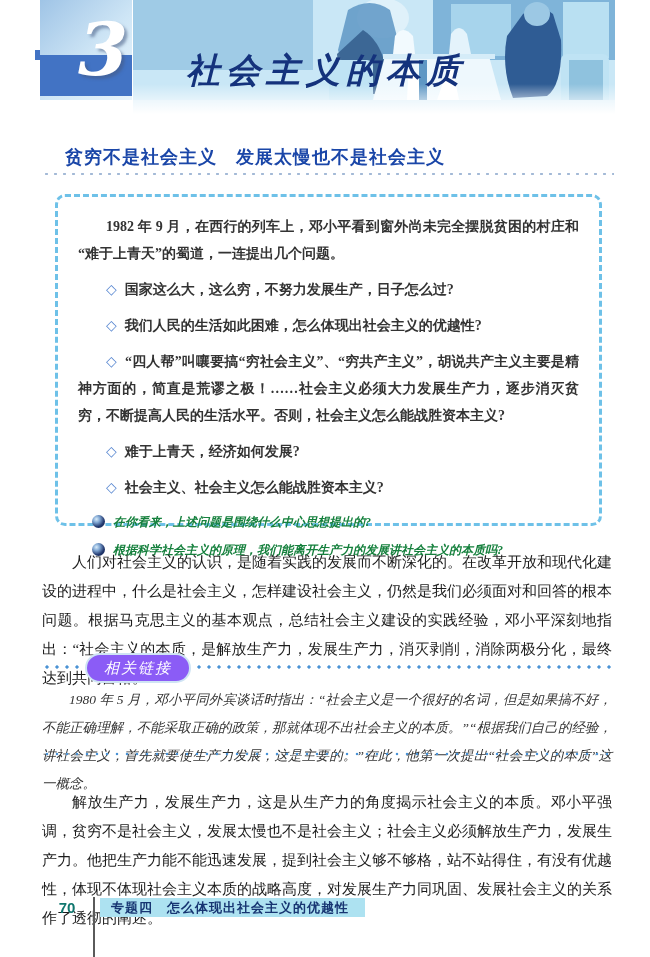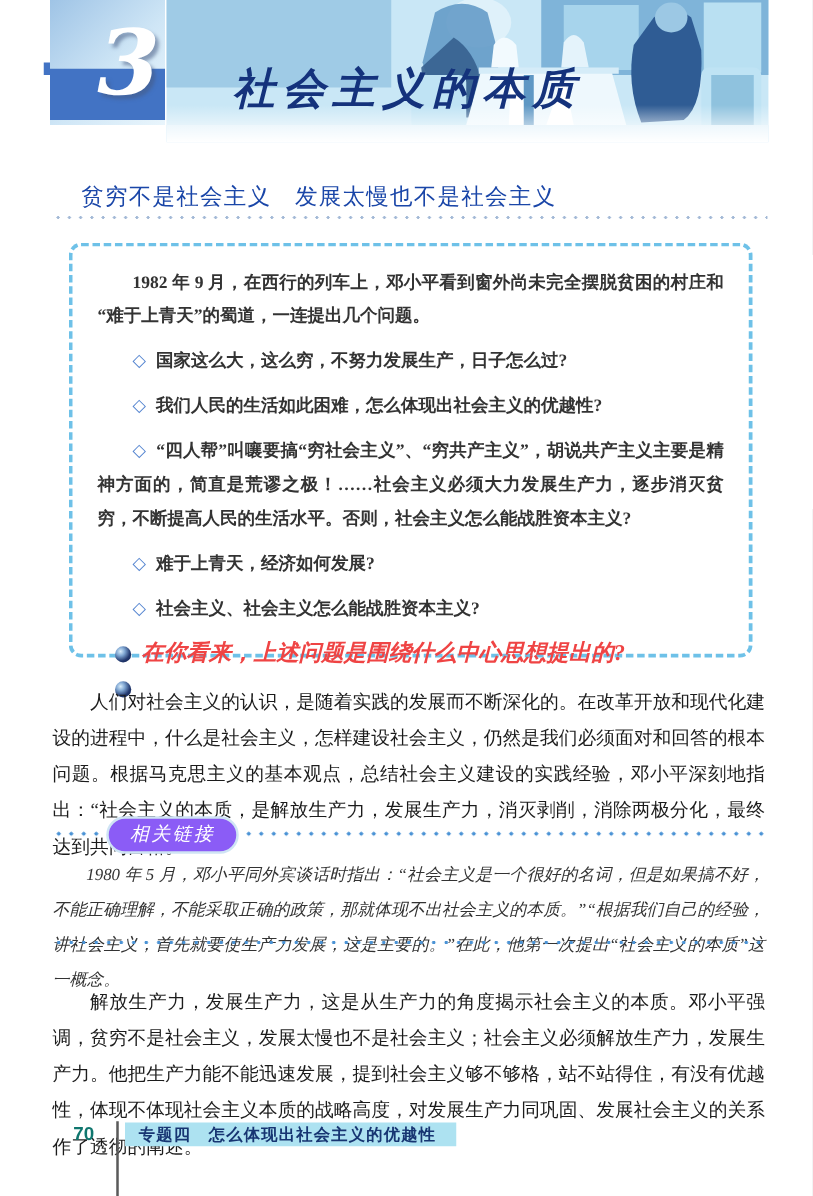--- a/index.html
+++ b/index.html
@@ -27,39 +27,39 @@
   }
   .chapter-title{
     position:absolute;left:186px;top:48px;margin:0;z-index:3;
     font-size:34px;font-weight:bold;font-style:italic;
     letter-spacing:6px;color:#14327c;
   }
   
   .sec-heading{
     margin:0;position:absolute;left:65px;top:145px;
     font-family:"Liberation Sans","DejaVu Sans",sans-serif;
-    font-size:18px;font-weight:normal;color:#1a46a8;letter-spacing:1px;
+    font-size:18px;font-weight:bold;color:#1a46a8;letter-spacing:1px;
   }
   .dotline{position:absolute;height:4px;background-repeat:repeat-x;}
   .dots-faint{
     left:42px;top:172px;width:572px;
     background-image:radial-gradient(circle,#a3b9d6 1.1px,rgba(0,0,0,0) 1.3px);
     background-size:9px 4px;
   }
   
   .activity-box{
     position:absolute;left:55px;top:194px;width:547px;height:332px;
     box-sizing:border-box;border:3px dashed #6ec1e8;border-radius:10px;
     padding:16px 20px 10px 20px;
     font-size:14px;line-height:27px;color:#333;
   }
   .activity-box p{margin:0 0 9px 0;text-align:justify;text-indent:2em;font-weight:bold;}
   .dia{color:#5585d0;font-size:14px;margin-right:8px;}
   .question{text-indent:0 !important;padding-left:14px;
-    font-style:italic;font-size:18px;line-height:25px;color:#ef4444;
+    font-style:italic;font-size:12px;line-height:25px;color:#15803d;
     margin:0 0 3px 0 !important;text-align:left !important;}
   .ball{display:inline-block;width:13px;height:13px;border-radius:50%;
     margin-right:8px;vertical-align:-2px;
     background:radial-gradient(circle at 34% 32%,#d8ecfa 0%,#7fa6d2 28%,#23396f 62%,#0c1c44 100%);}
   
   .body-para{
     position:absolute;left:42px;width:570px;margin:0;
     font-size:15px;line-height:29px;text-align:justify;text-indent:2em;color:#1c1c1c;
   }
   .para-1{top:548px;}
@@ -156,21 +156,21 @@
   <div class="dotline dots-faint"></div>
 
   <section class="activity-box">
     <p>1982 年 9 月，在西行的列车上，邓小平看到窗外尚未完全摆脱贫困的村庄和“难于上青天”的蜀道，一连提出几个问题。</p>
     <p><span class="dia">◇</span><span>国家这么大，这么穷，不努力发展生产，日子怎么过?</span></p>
     <p><span class="dia">◇</span><span>我们人民的生活如此困难，怎么体现出社会主义的优越性?</span></p>
     <p><span class="dia">◇</span><span>“四人帮”叫嚷要搞“穷社会主义”、“穷共产主义”，胡说共产主义主要是精神方面的，简直是荒谬之极！……社会主义必须大力发展生产力，逐步消灭贫穷，不断提高人民的生活水平。否则，社会主义怎么能战胜资本主义?</span></p>
     <p><span class="dia">◇</span><span>难于上青天，经济如何发展?</span></p>
     <p><span class="dia">◇</span><span>社会主义、社会主义怎么能战胜资本主义?</span></p>
     <p class="question"><span class="ball"></span><span>在你看来，上述问题是围绕什么中心思想提出的?</span></p>
-    <p class="question"><span class="ball"></span></p>
+    <p class="question"><span class="ball"></span><span>根据科学社会主义的原理，我们能离开生产力的发展讲社会主义的本质吗?</span></p>
   </section>
 
   <p class="body-para para-1">人们对社会主义的认识，是随着实践的发展而不断深化的。在改革开放和现代化建设的进程中，什么是社会主义，怎样建设社会主义，仍然是我们必须面对和回答的根本问题。根据马克思主义的基本观点，总结社会主义建设的实践经验，邓小平深刻地指出：“社会主义的本质，是解放生产力，发展生产力，消灭剥削，消除两极分化，最终达到共同富裕。”</p>
 
   <div class="related-header">
     <span class="dots-blue seg-left"></span>
     <span class="pill">相关链接</span>
     <span class="dots-blue seg-right"></span>
   </div>
   <p class="related-text">1980 年 5 月，邓小平同外宾谈话时指出：“社会主义是一个很好的名词，但是如果搞不好，不能正确理解，不能采取正确的政策，那就体现不出社会主义的本质。”“根据我们自己的经验，讲社会主义，首先就要使生产力发展，这是主要的。”在此，他第一次提出“社会主义的本质”这一概念。</p>

